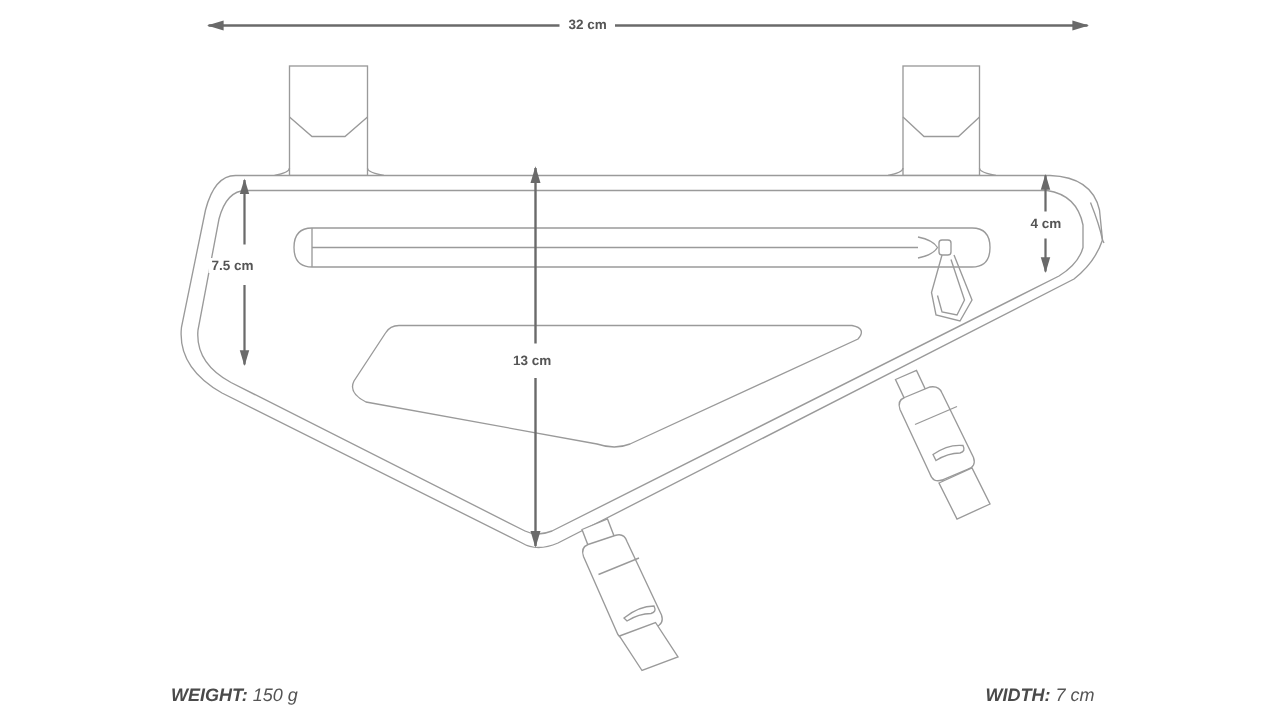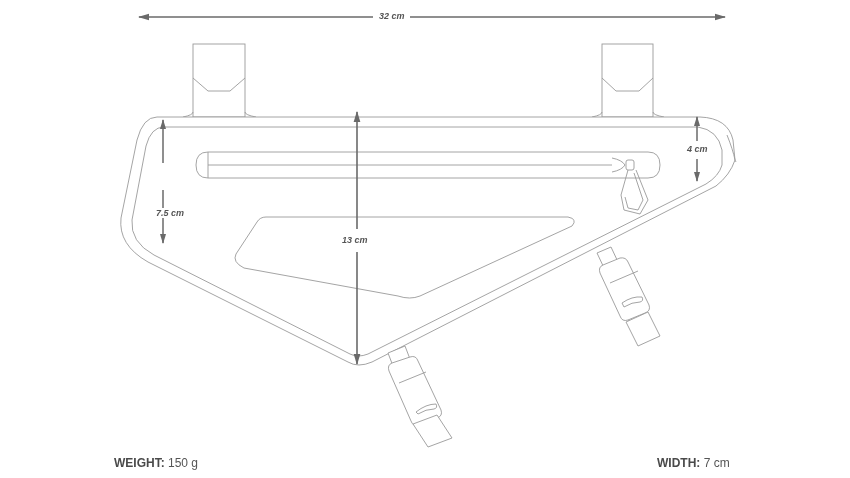--- a/index.html
+++ b/index.html
@@ -1,23 +1,23 @@
 <!DOCTYPE html>
 <html><head>
 <meta charset="utf-8">
 <style>
   html, body { margin: 0; padding: 0; background: #ffffff; }
   body { width: 850px; height: 478px; position: relative; overflow: hidden;
          font-family: "Liberation Sans", "DejaVu Sans", sans-serif; }
   #diagram { position: absolute; left: 0; top: 0; }
   .dim-label { position: absolute; font-size: 9px; font-weight: bold; color: #555;
                background: #fff; padding: 0 2px; white-space: nowrap;
-               font-family: "Liberation Sans", "DejaVu Sans", sans-serif; font-style: italic; }
+               font-family: "Liberation Sans", "DejaVu Sans", sans-serif; }
   .spec { position: absolute; top: 456px; font-size: 12px; color: #555;
-          font-family: "Liberation Sans", "DejaVu Sans", sans-serif; white-space: nowrap; }
+          font-family: "Liberation Sans", "DejaVu Sans", sans-serif; white-space: nowrap; font-style: italic; }
   .spec .key { font-weight: bold; color: #4a4a4a; }
 </style>
 </head>
 <body>
 
 <svg id="diagram" width="850" height="478" viewBox="0 0 850 478">
   <defs>
     <marker id="arr" viewBox="0 0 10 10" refX="9" refY="5" markerWidth="7" markerHeight="7" orient="auto-start-reverse">
       <path d="M0,2 L10,5 L0,8 z" fill="#6a6a6a"></path>
     </marker>
@@ -90,21 +90,21 @@
     <line x1="357" y1="252" x2="357" y2="364" stroke="#6a6a6a" stroke-width="1.6" marker-end="url(#arr)"></line>
   </g>
 
   <g>
     <line x1="697" y1="117" x2="697" y2="141" stroke="#6a6a6a" stroke-width="1.5" marker-start="url(#arr)"></line>
     <line x1="697" y1="159" x2="697" y2="181" stroke="#6a6a6a" stroke-width="1.5" marker-end="url(#arr)"></line>
   </g>
 </svg>
 
 <span class="dim-label" style="left:377px; top:11px;">32 cm</span>
-<span class="dim-label" style="left:154px; top:172px;margin-top:36px;">7.5 cm</span>
+<span class="dim-label" style="left:139px; top:172px;">7.5 cm</span>
 <span class="dim-label" style="left:340px; top:235px;text-align:right;">13 cm</span>
 <span class="dim-label" style="left:685px; top:144px;">4 cm</span>
 
 <div class="spec" style="left:114px;">
   <span class="key">WEIGHT:</span>
   <span>150 g</span>
 </div>
 <div class="spec" style="left:657px;">
   <span class="key">WIDTH:</span>
   <span>7 cm</span>

